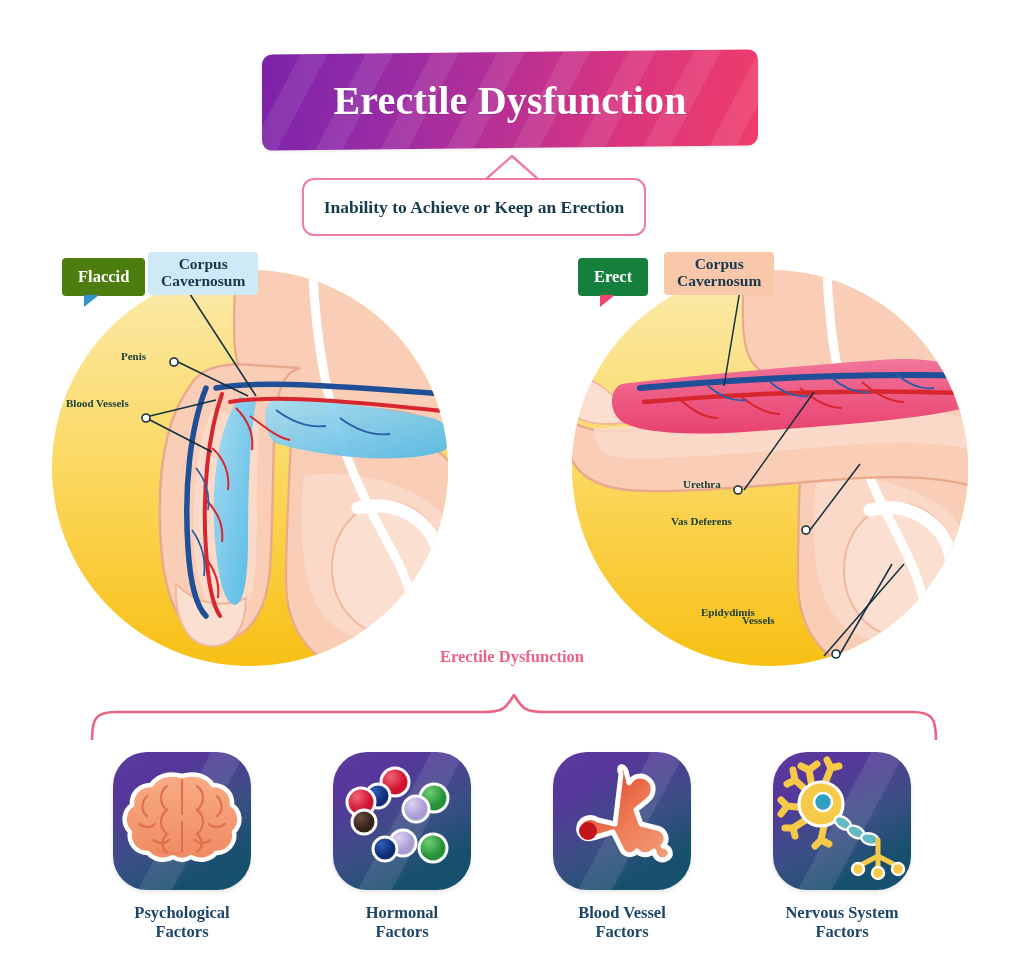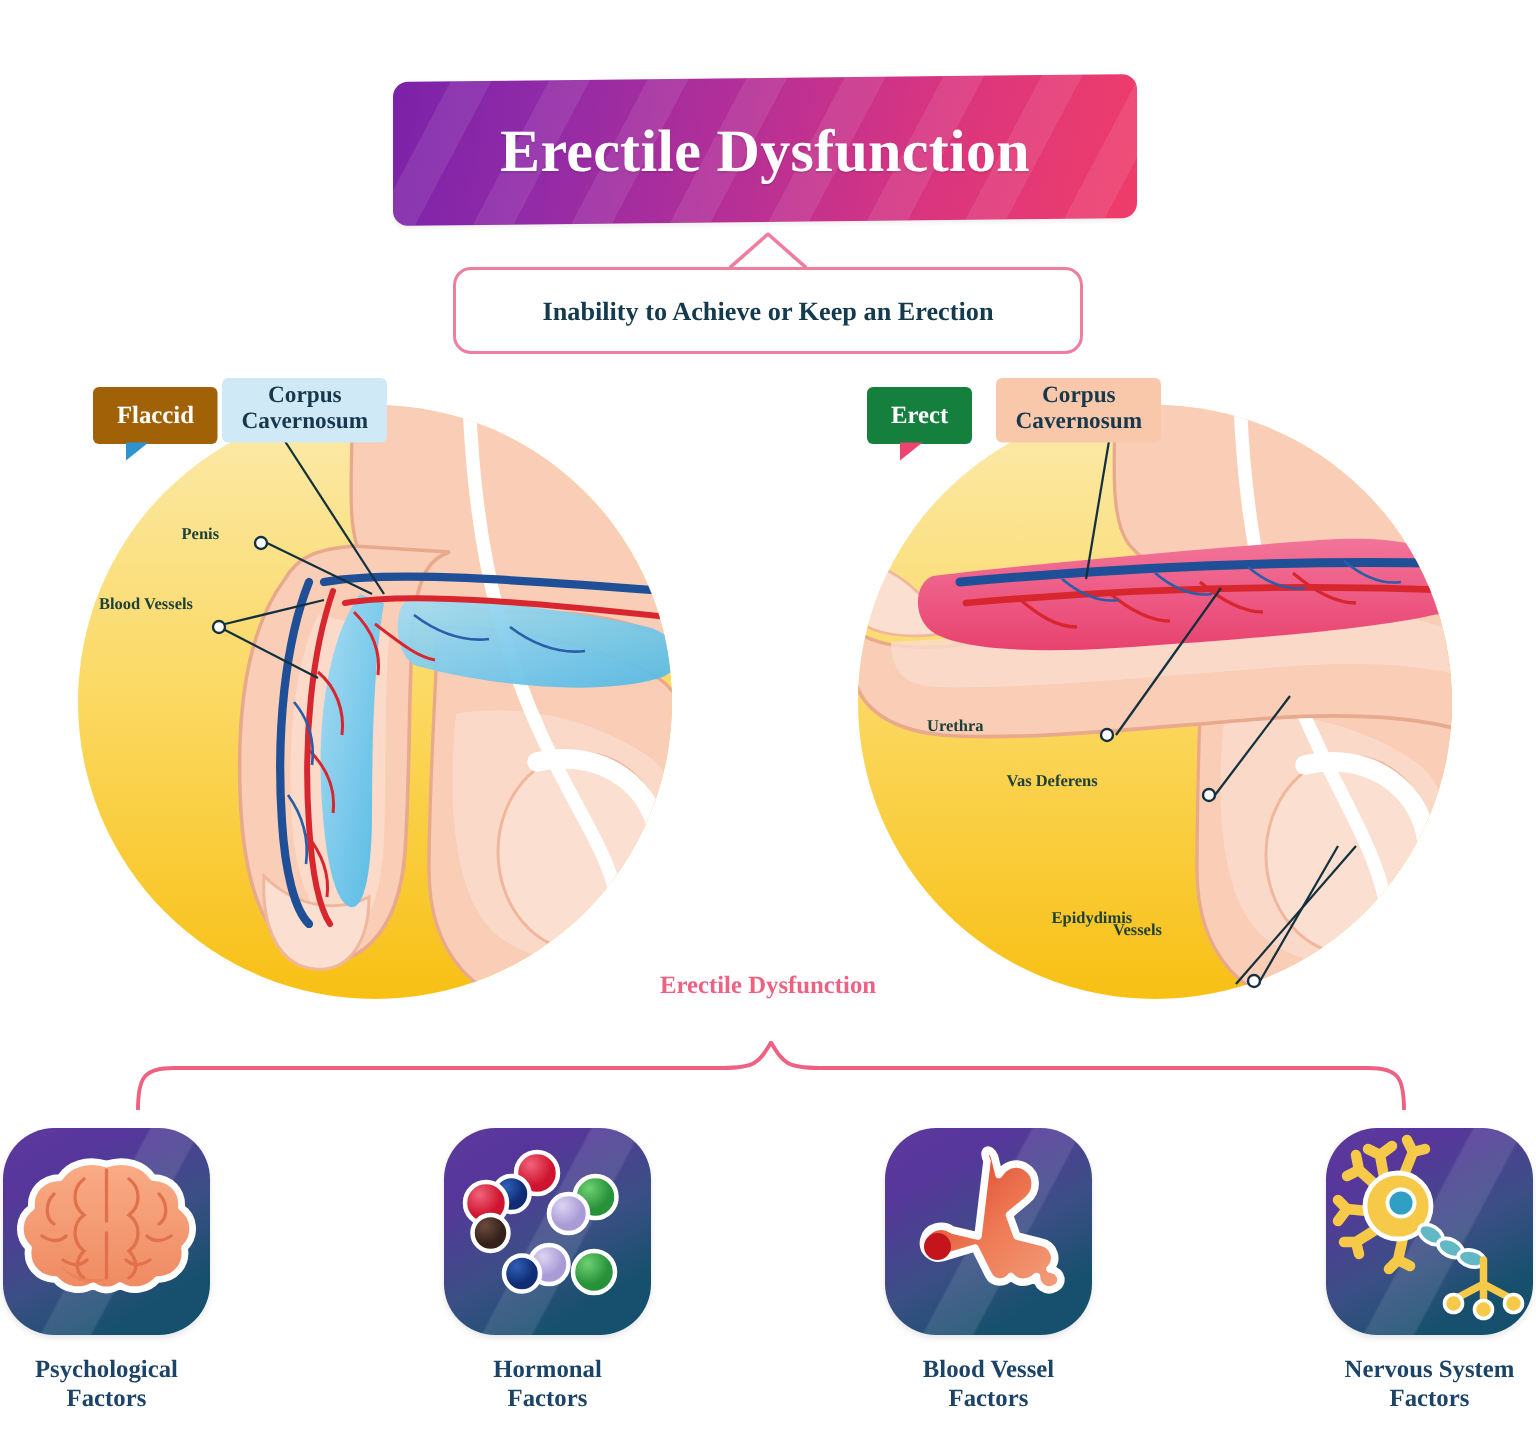--- a/index.html
+++ b/index.html
@@ -25,21 +25,21 @@
       rgba(255,255,255,.085) 34px, rgba(255,255,255,.085) 58px);
   }
   #title-text{
     position:absolute; inset:0; display:flex; align-items:center; justify-content:center;
     color:#ffffff; font-size:40px; font-weight:bold; letter-spacing:.2px;
     transform:skewY(0.6deg);
     text-shadow:0 1px 1px rgba(0,0,0,.10);
   }
 
   
-  #subtitle-wrap{ position:absolute; left:302px; top:178px; width:420px; height:58px; }
+  #subtitle-wrap{ position:absolute; left:302px; top:178px; width:344px; height:58px; }
   #subtitle-box{
     position:absolute; inset:0;
     border:2px solid #ef7e9c; border-radius:12px; background:#fff;
   }
   #subtitle-text{
     position:absolute; inset:0; display:flex; align-items:center; justify-content:center;
     color:#143a4e; font-size:17.5px; font-weight:bold;
   }
   #subtitle-notch{ position:absolute; left:184px; top:-23px; width:52px; height:25px; }
 
@@ -48,21 +48,21 @@
   #diagram-left { left:40px;  top:268px; width:430px; height:400px; }
   #diagram-right{ left:548px; top:268px; width:436px; height:400px; }
 
   
   .state-badge{
     position:absolute; height:38px; padding:0 16px;
     display:flex; align-items:center; justify-content:center;
     color:#ffffff; font-size:16.5px; font-weight:bold;
     border-radius:4px; z-index:6;
   }
-  #badge-flaccid{ left:62px;  top:258px; background:#a16207; }
+  #badge-flaccid{ left:62px;  top:258px; background:#4d7c0f; }
   #badge-erect  { left:578px; top:258px; background:#15803d; }
   .badge-tail{ position:absolute; bottom:-11px; left:22px; width:0; height:0;
     border-left:0 solid transparent; border-right:15px solid transparent; border-top:12px solid currentColor; }
 
   .cc-badge{
     position:absolute; padding:4px 13px 6px; z-index:5;
     display:flex; flex-direction:column; align-items:center; justify-content:space-between;
     color:#17384c; font-size:15.5px; font-weight:bold; line-height:1.08;
     border-radius:4px; text-align:center;
   }
@@ -80,21 +80,21 @@
     position:absolute; left:0; right:0; top:646px; text-align:center;
     color:#ef6183; font-size:16.5px; font-weight:bold; line-height:1.28;
   }
 
   
   #brace{ position:absolute; left:90px; top:694px; width:848px; height:46px; }
 
   
   #causes-row{
     position:absolute; left:0; top:752px; width:1024px;
-    display:flex; justify-content:space-between; gap:78px;
+    display:flex; justify-content:center; gap:78px;
   }
   .cause-card{ width:142px; display:flex; flex-direction:column; align-items:center; }
   .cause-icon{
     width:138px; height:138px; border-radius:34px; position:relative; overflow:hidden;
     background:linear-gradient(150deg,#5c3a9e 0%,#57369b 22%,#3b4f85 55%,#17506d 80%,#14506e 100%);
     box-shadow:0 2px 4px rgba(0,0,0,.10);
   }
   .cause-icon .sheen{
     position:absolute; inset:0;
     background:linear-gradient(118deg, rgba(255,255,255,0) 46%, rgba(255,255,255,.10) 47%,
@@ -303,21 +303,21 @@
   <span>Cavernosum</span>
 </div>
 <div class="cc-badge" id="cc-right">
   <span>Corpus</span>
   <span>Cavernosum</span>
 </div>
 
 <div class="anat-label" style="left:121px; top:350px;">Penis</div>
 <div class="anat-label" style="left:66px; top:397px;">Blood Vessels</div>
 
-<div class="anat-label" style="left:618px; top:478px;text-align:right;">Urethra</div>
+<div class="anat-label" style="left:683px; top:478px;text-align:right;">Urethra</div>
 <div class="anat-label" style="left:671px; top:515px;">Vas Deferens</div>
 <div class="anat-label" style="left:742px; top:614px;">Vessels</div>
 <div class="anat-label" style="left:701px; top:606px;">Epidydimis</div>
 
 <div id="causes-heading">
   <div>Erectile Dysfunction</div>
 </div>
 
 <svg id="brace" viewBox="0 0 848 46">
   <path d="M2,46 C2,24 6,18 26,18 L392,18 C414,18 416,14 424,1

